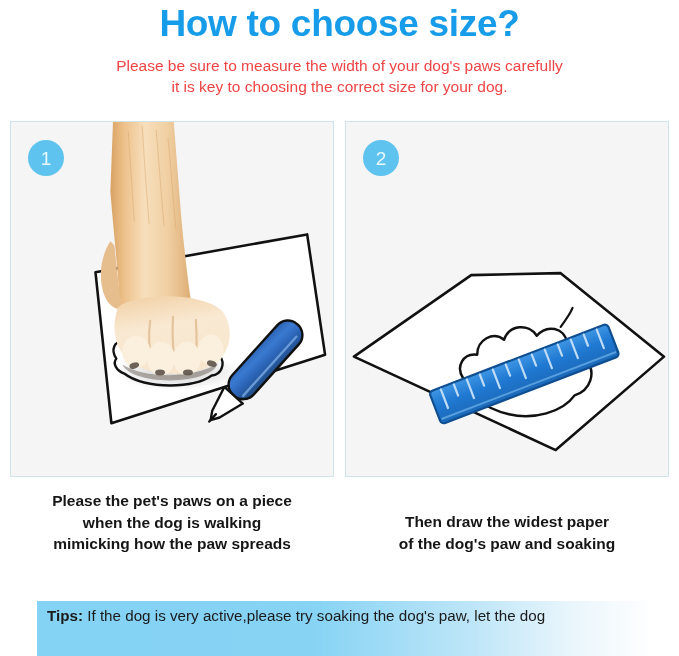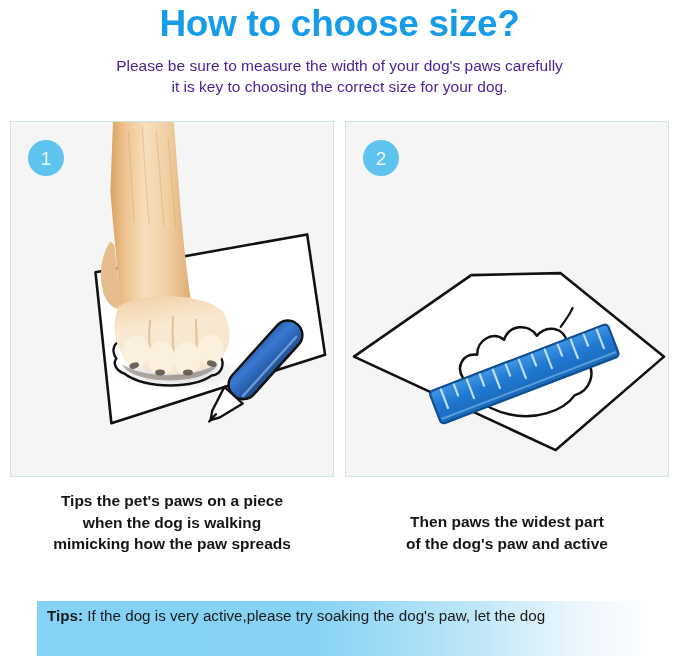--- a/index.html
+++ b/index.html
@@ -18,21 +18,21 @@
     text-align:center;
     font-size:37px;line-height:44px;
     font-weight:bold;
     letter-spacing:-0.3px;
     color:#169ce8;
   }
   .subtitle{
     position:absolute;left:0;top:55px;width:679px;
     text-align:center;
     font-size:15.5px;line-height:21px;
-    color:#4c1d95;
+    color:#ef4444;
     font-weight:400;
   }
   .subtitle .l2{display:block;}
 
   
   .panel{
     position:absolute;
     top:121px;height:356px;
     background:#f5f5f5;
     border:1px solid #cfe3ea;
@@ -238,27 +238,27 @@
             <line x1="264" y1="240" x2="264" y2="260"></line>
           </g>
           <line x1="86" y1="268" x2="274" y2="268" stroke="#6fb3ea" stroke-width="2" opacity="0.7"></line>
         </g>
       </svg>
     </div>
     <div class="badge">2</div>
   </div>
 
   <div class="caption caption-left">
-    <span>Tips the pet's paws on a piece</span>
+    <span>Please the pet's paws on a piece</span>
     <span>when the dog is walking</span>
     <span>mimicking how the paw spreads</span>
   </div>
 
   <div class="caption caption-right">
-    <span>Then paws the widest part</span>
-    <span>of the dog's paw and active</span>
+    <span>Then draw the widest paper</span>
+    <span>of the dog's paw and soaking</span>
   </div>
 
   <div class="tips">
     <span class="tl tl1"><b>Tips:</b><span> If the dog is very active,please try soaking the dog's paw,  let the dog</span></span>
   </div>
 
 </div>
 
 </body></html>

